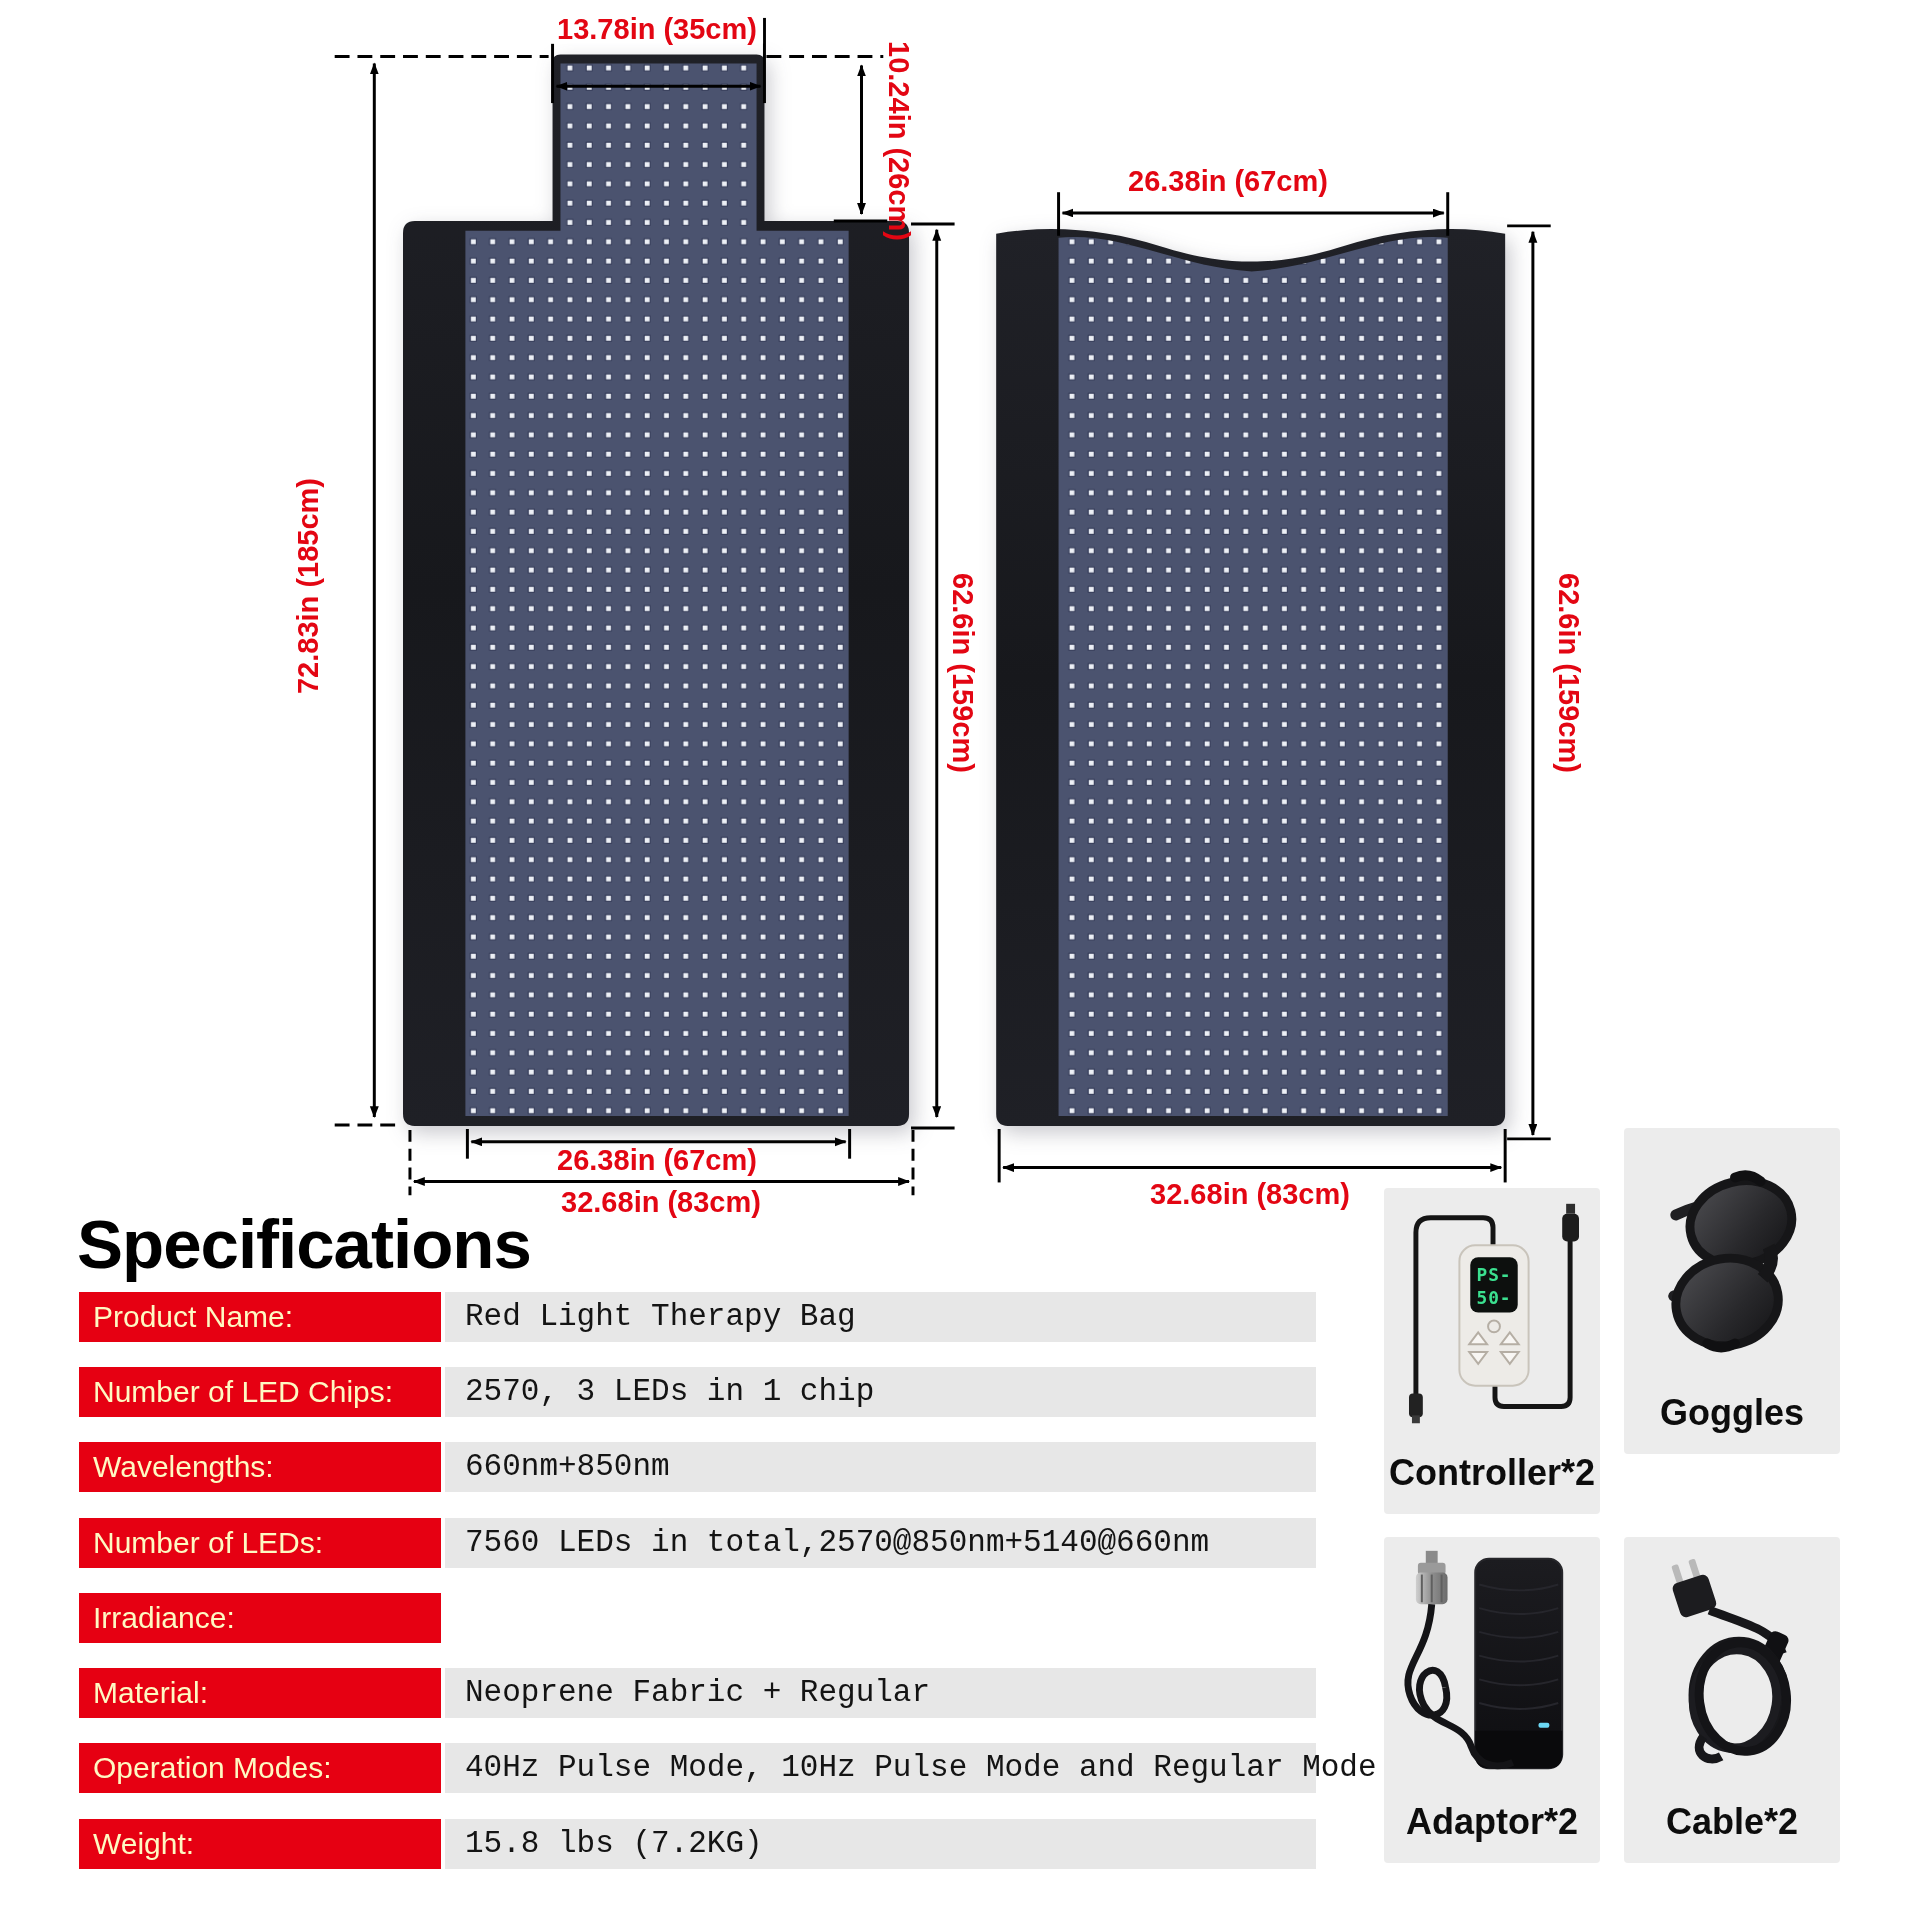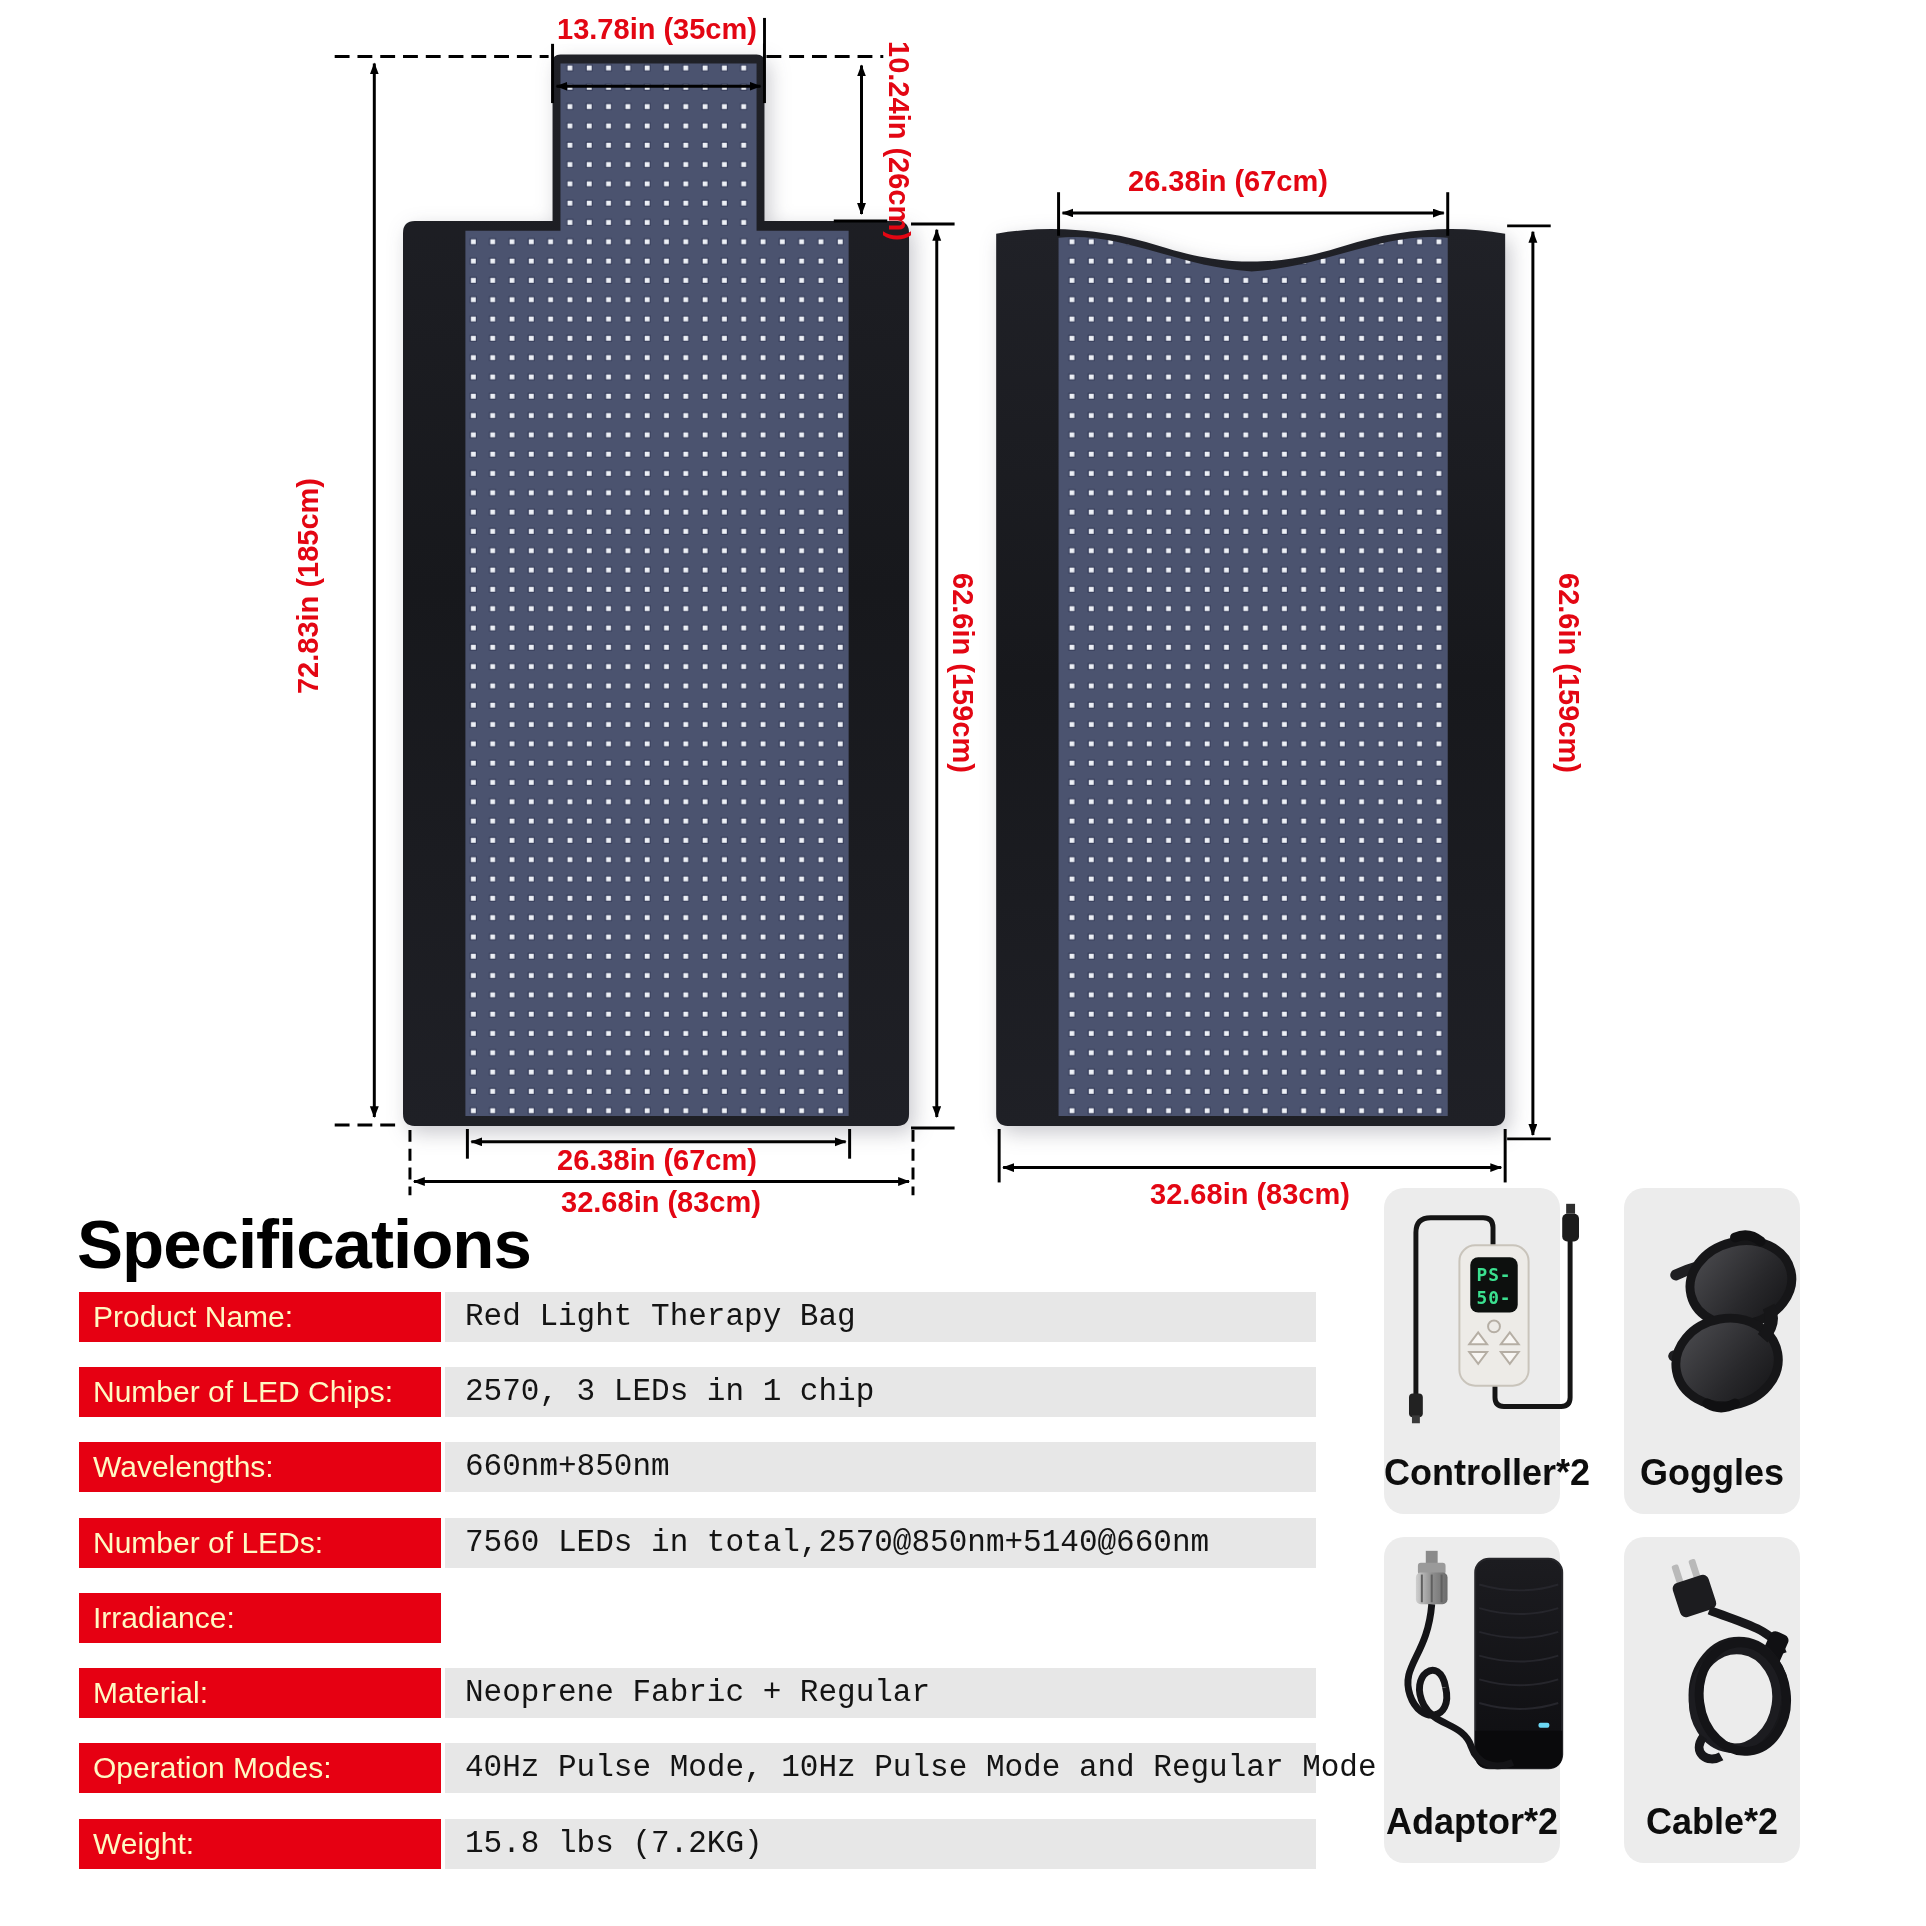--- a/index.html
+++ b/index.html
@@ -11,21 +11,21 @@
   .dim{position:absolute;color:#e30613;font-weight:bold;font-size:29px;white-space:nowrap;transform:translate(-50%,-50%);line-height:1;}
   .dim.r90{transform:translate(-50%,-50%) rotate(90deg);}
   .dim.rm90{transform:translate(-50%,-50%) rotate(-90deg);}
   .dim.bgw{background:#ffffff;padding:0 6px;}
   
   .spec-title{position:absolute;left:77px;top:1210px;font-size:69px;font-weight:bold;color:#000000;letter-spacing:-1px;line-height:1;}
   .spec-row{position:absolute;left:79px;width:1238px;height:50px;}
   .spec-label{position:absolute;left:0;top:0;width:362px;height:50px;background:#e60012;color:#fef9c3;font-size:30px;line-height:50px;padding-left:14px;box-sizing:border-box;white-space:nowrap;}
   .spec-value{position:absolute;left:366px;top:0;width:871px;height:50px;background:#e7e7e7;color:#141414;font-size:31px;line-height:50px;padding-left:20px;box-sizing:border-box;white-space:nowrap;font-family:Liberation Mono, monospace;}
   
-  .card{position:absolute;width:176px;height:326px;background:#ececec;border-radius:20px;}
+  .card{position:absolute;width:216px;height:326px;background:#ececec;border-radius:4px;}
   .card-label{position:absolute;left:0;right:0;bottom:20px;text-align:center;font-size:36px;font-weight:bold;color:#0d0d0d;}
   .card-art{position:absolute;left:0;top:0;}
 </style>
 </head>
 <body>
 
 <div id="page">
 
   <svg class="abs" width="1927" height="1238" style="left:0;top:0;filter:drop-shadow(5px 7px 10px rgba(40,40,60,0.25));" viewBox="0 0 1946 1250">
     <defs>
@@ -151,21 +151,21 @@
       <text x="111" y="117" text-anchor="middle" font-family="DejaVu Sans Mono, monospace" font-weight="bold" font-size="18" fill="#3be08f" letter-spacing="1">50-</text>
       <circle cx="111" cy="140" r="6" fill="none" stroke="#b5aea4" stroke-width="2"></circle>
       <polygon points="86,158 95,146 104,158" fill="#f8f6f3" stroke="#b5aea4" stroke-width="2"></polygon>
       <polygon points="86,166 95,178 104,166" fill="#f8f6f3" stroke="#b5aea4" stroke-width="2"></polygon>
       <polygon points="118,158 127,146 136,158" fill="#f8f6f3" stroke="#b5aea4" stroke-width="2"></polygon>
       <polygon points="118,166 127,178 136,166" fill="#f8f6f3" stroke="#b5aea4" stroke-width="2"></polygon>
     </svg>
     <div class="card-label">Controller*2</div>
   </div>
 
-  <div class="card" style="left:1624px;top:1188px;text-decoration:underline;">
+  <div class="card" style="left:1624px;top:1128px;text-decoration:underline;">
     <svg class="card-art" width="220" height="257" viewBox="0 0 222 260">
       <defs>
         <linearGradient id="lg" x1="0" y1="0" x2="1" y2="1">
           <stop offset="0" stop-color="#505054"></stop>
             <stop offset="0.6" stop-color="#28282b"></stop>
             <stop offset="1" stop-color="#121214"></stop>
         </linearGradient>
       </defs>
       <path d="M52,88 Q82,74 100,80" stroke="#1f1f22" stroke-width="11" fill="none" stroke-linecap="round"></path>
       <path d="M50,170 Q78,162 94,167" stroke="#1f1f22" stroke-width="11" fill="none" stroke-linecap="round"></path>

